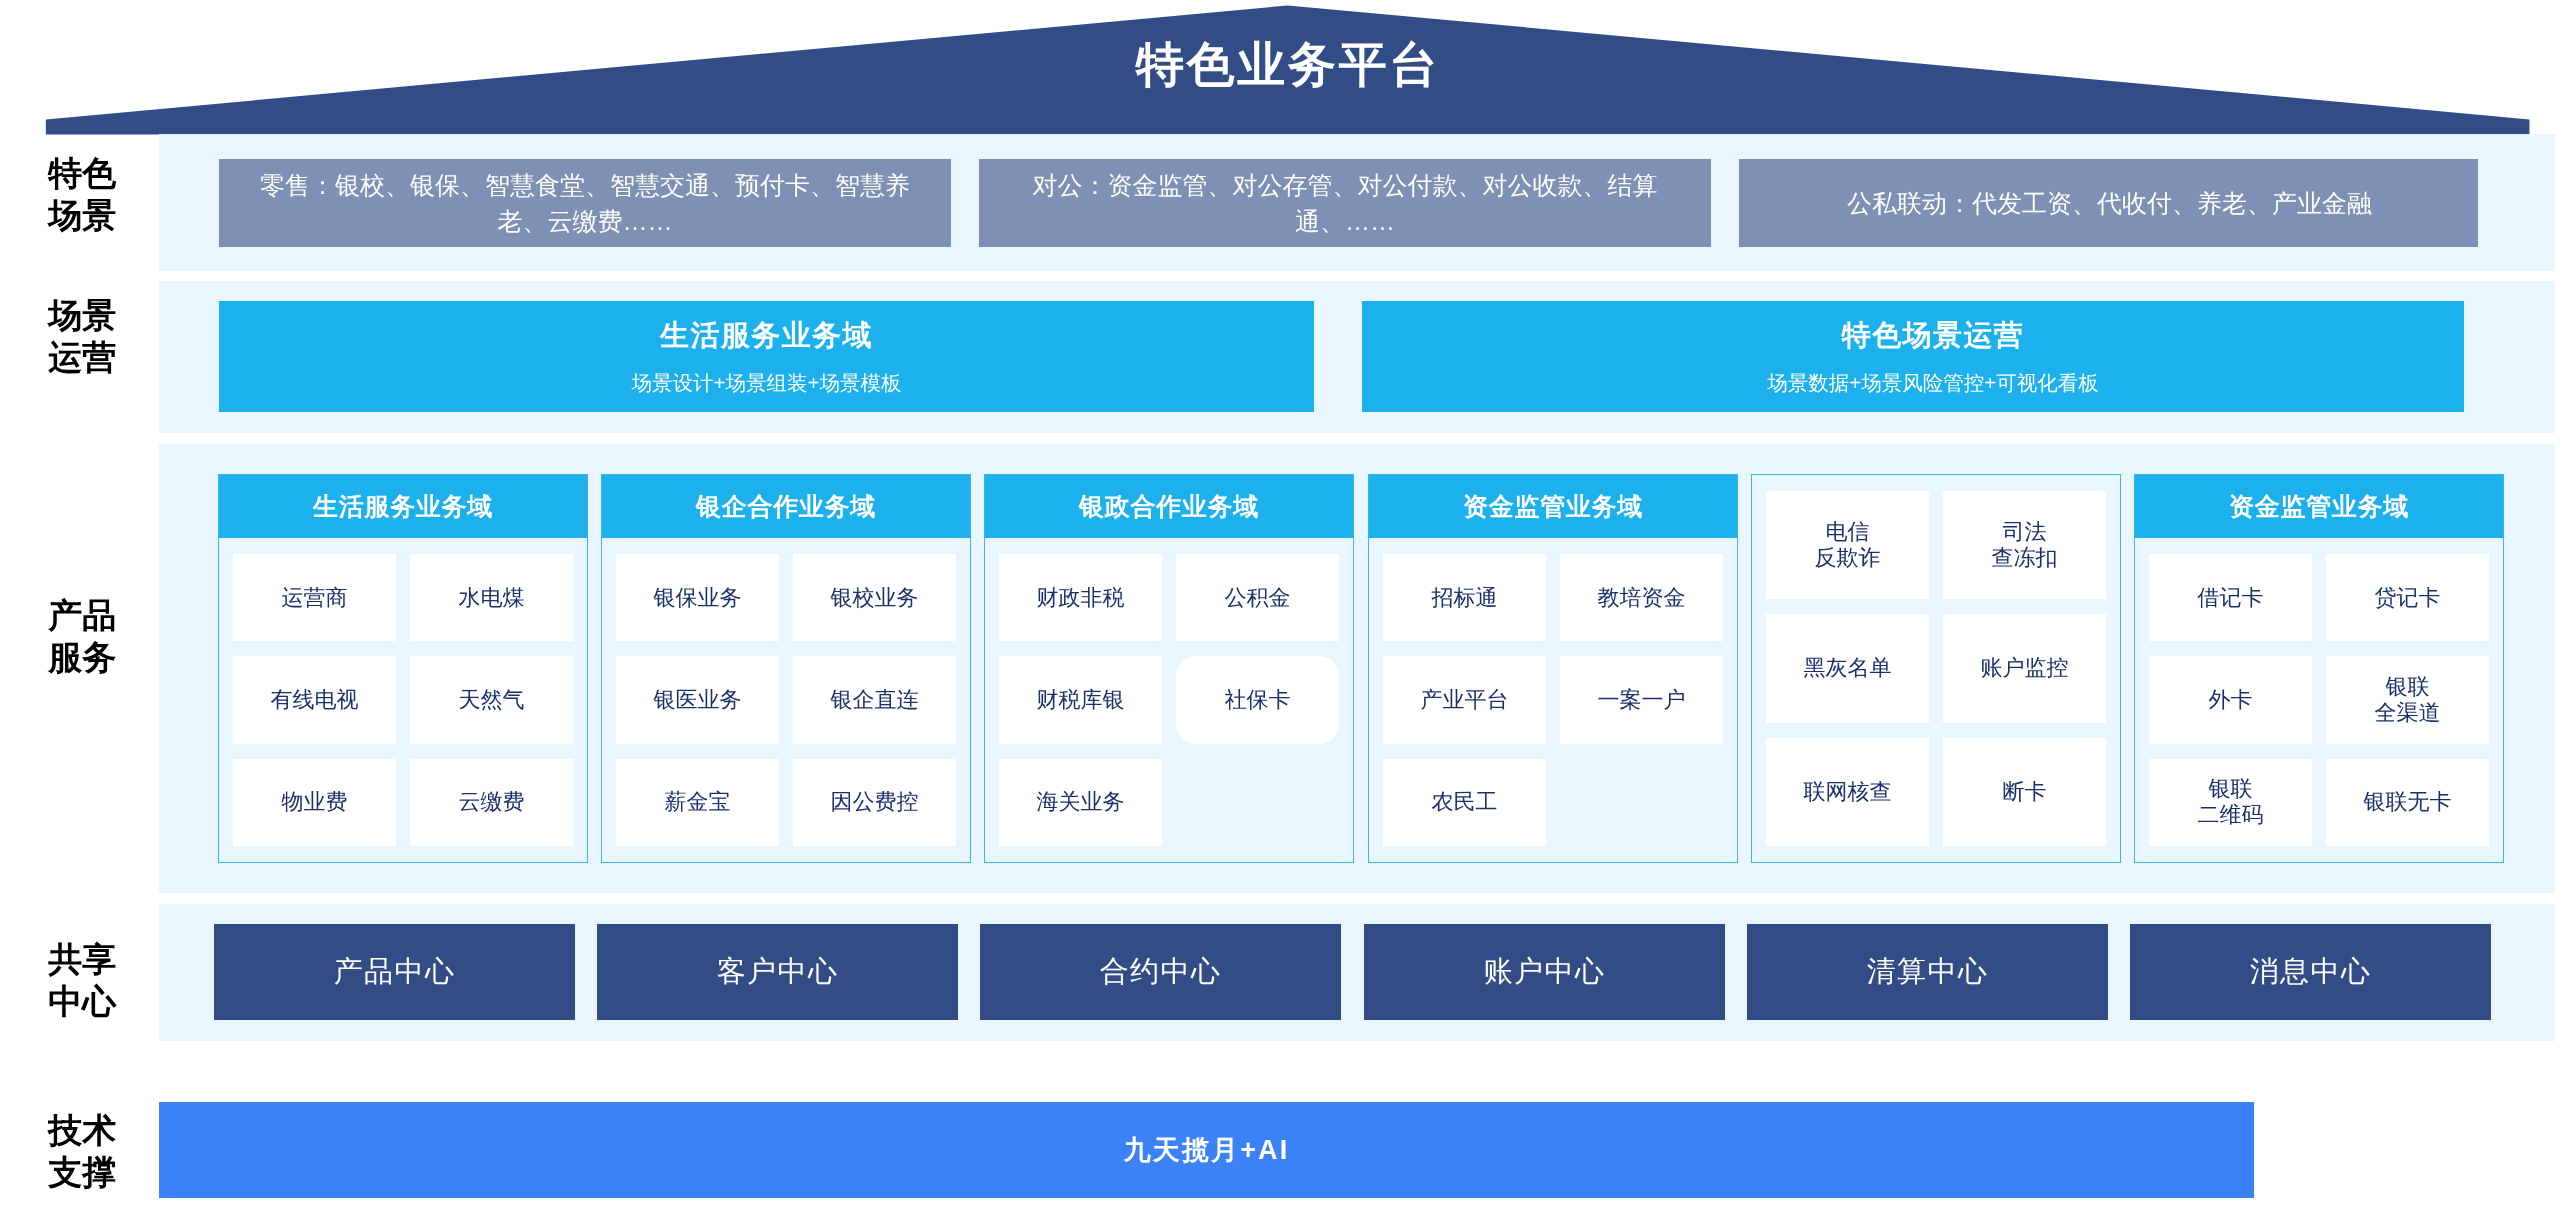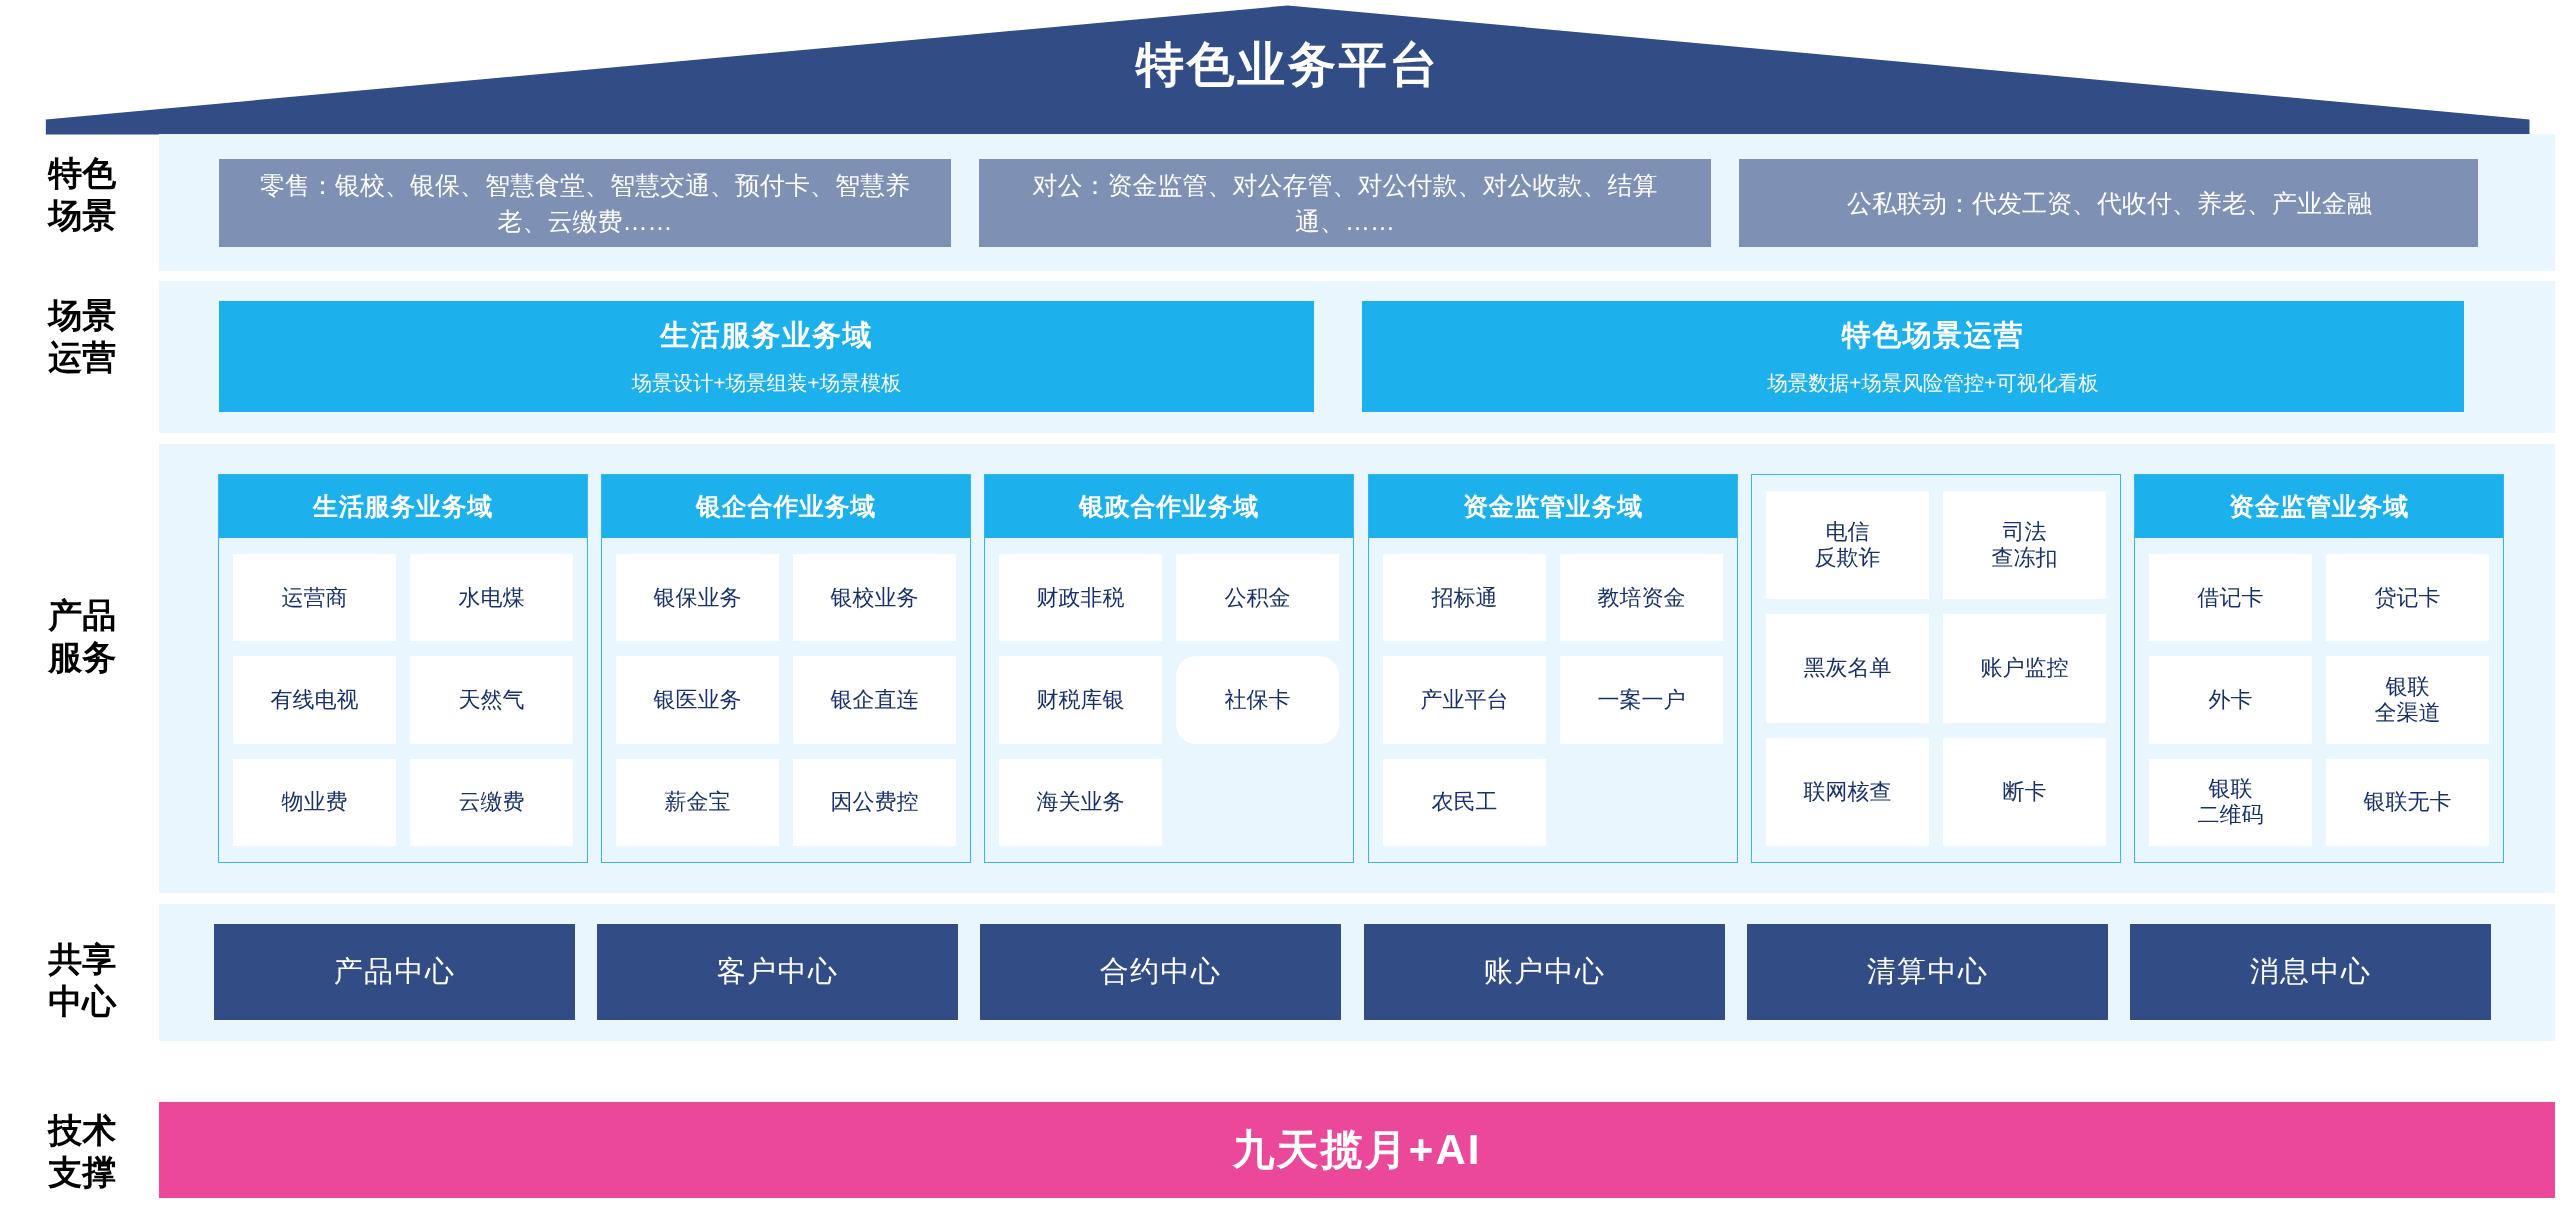--- a/index.html
+++ b/index.html
@@ -141,27 +141,27 @@
     display: flex;
     align-items: center;
     justify-content: center;
     letter-spacing: 1.4px;
   }
 
   
   .tech-bar {
     position: absolute;
     left: 159px;
-    width: 2396px;
-    background: #ec4899;
-    color: #ffffff;
-    display: flex;
-    align-items: center;
-    justify-content: center;
-    font-size: 42px;
+    width: 2095px;
+    background: #3b82f6;
+    color: #ffffff;
+    display: flex;
+    align-items: center;
+    justify-content: center;
+    font-size: 27px;
     font-weight: bold;
     letter-spacing: 2.1px;
   }
 </style>
 </head>
 <body>
 
 <div class="roof-wrap">
   <svg class="roof-svg" width="2576" height="142" viewBox="0 0 3763 208">
     <polygon points="1881,8 3700,175 3700,197 62,197 62,175" fill="#324c86"></polygon>

